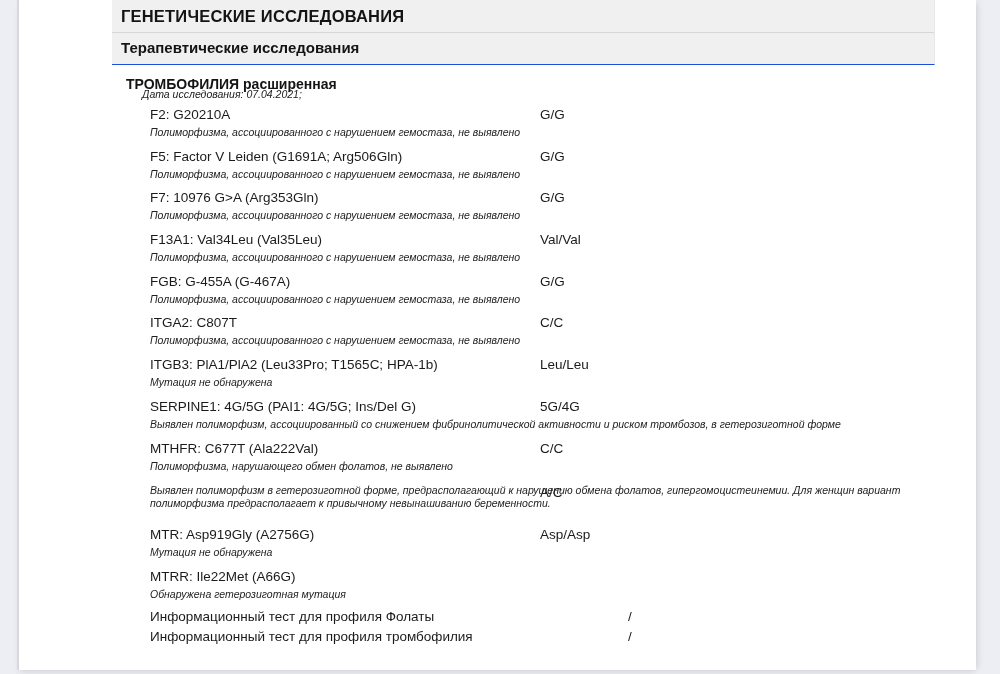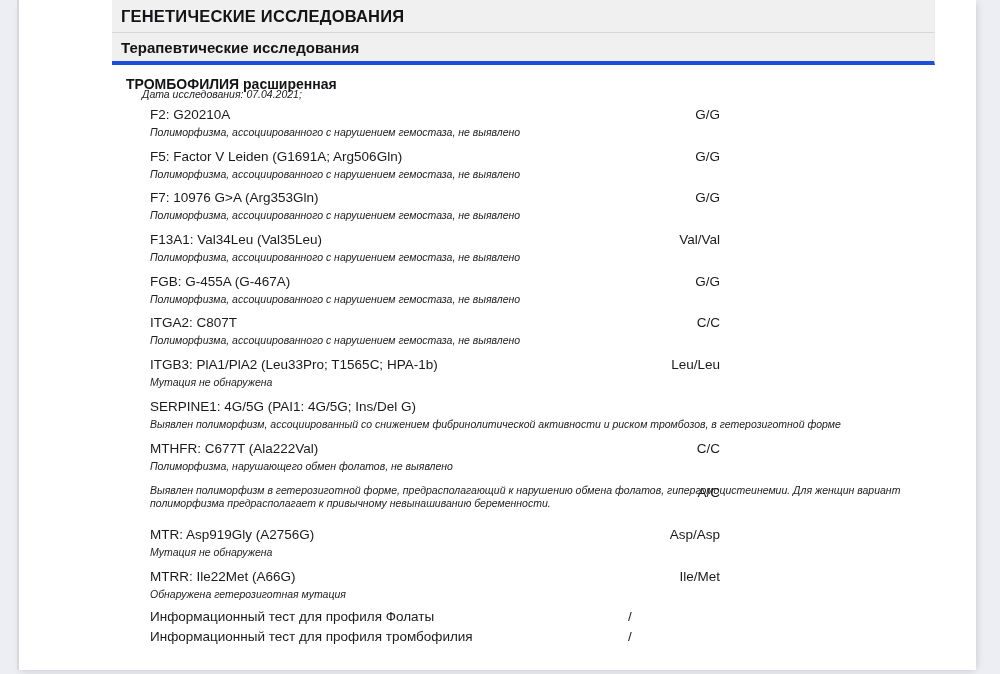--- a/index.html
+++ b/index.html
@@ -26,21 +26,21 @@
     box-sizing: border-box;
     box-shadow: 4px 0 6px -2px rgba(70,70,90,0.12), 0 4px 6px -2px rgba(70,70,90,0.12);
   }
   .header-band {
     position: absolute;
     left: 93px;
     top: 0;
     width: 823px;
     height: 65px;
     background: #f0f0f1;
-    border-bottom: 4px solid #1d4ed8;
+    border-bottom: 1px solid #1d4ed8;
     border-right: 1px solid #e8e8ea;
     box-sizing: border-box;
   }
   .section-title {
     position: absolute;
     left: 9px;
     top: 7px;
     margin: 0;
     font-size: 16.5px;
     font-weight: 700;
@@ -100,21 +100,21 @@
     font-size: 13.5px;
     line-height: 17px;
     color: #1b1b1d;
     white-space: nowrap;
   }
   .test-result {
     position: absolute;
     left: 390px;
     top: 0;
     width: 180px;
-    text-align: right;
+    text-align: left;
     font-size: 13.5px;
     line-height: 17px;
     color: #1b1b1d;
   }
   .test-note {
     margin-top: 3px;
     width: 802px;
     font-size: 10.5px;
     line-height: 13px;
     font-style: italic;
@@ -202,20 +202,21 @@
       </div>
 
       <div class="test-row">
         <div class="test-name">ITGB3: PlA1/PlA2 (Leu33Pro; T1565C; HPA-1b)</div>
         <div class="test-result">Leu/Leu</div>
         <div class="test-note">Мутация не обнаружена</div>
       </div>
 
       <div class="test-row">
         <div class="test-name">SERPINE1: 4G/5G (PAI1: 4G/5G; Ins/Del G)</div>
+        <div class="test-result">5G/4G</div>
         <div class="test-note">Выявлен полиморфизм, ассоциированный со снижением фибринолитической активности и риском тромбозов, в гетерозиготной форме</div>
       </div>
 
       <div class="test-row">
         <div class="test-name">MTHFR: C677T (Ala222Val)</div>
         <div class="test-result">C/C</div>
         <div class="test-note">Полиморфизма, нарушающего обмен фолатов, не выявлено</div>
       </div>
 
       <div class="test-row">
@@ -224,21 +225,20 @@
       </div>
 
       <div class="test-row">
         <div class="test-name">MTR: Asp919Gly (A2756G)</div>
         <div class="test-result">Asp/Asp</div>
         <div class="test-note">Мутация не обнаружена</div>
       </div>
 
       <div class="test-row">
         <div class="test-name">MTRR: Ile22Met (A66G)</div>
-        <div class="test-result">Ile/Met</div>
         <div class="test-note">Обнаружена гетерозиготная мутация</div>
       </div>
     </div>
 
   <div class="info-list">
 
       <div class="info-row">
         <div class="info-name">Информационный тест для профиля Фолаты</div>
         <div class="info-result">/</div>
       </div>

